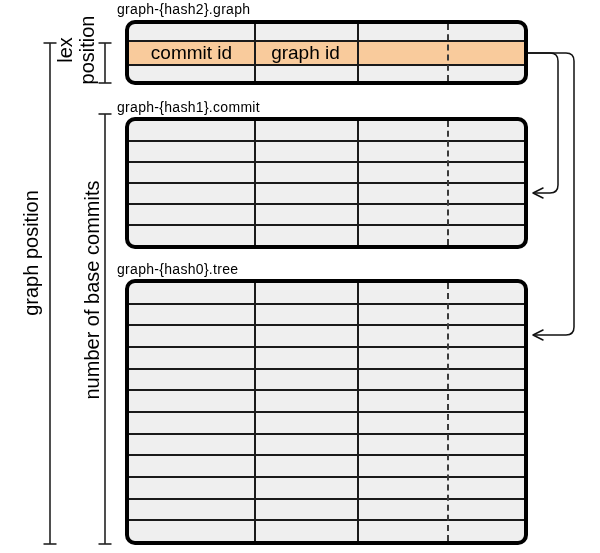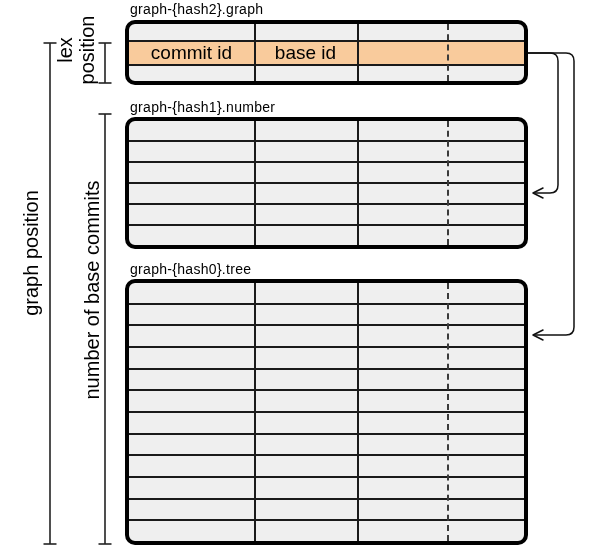--- a/index.html
+++ b/index.html
@@ -3,21 +3,21 @@
 <meta charset="utf-8">
 <style>
   html,body{margin:0;padding:0;background:#ffffff;}
   .canvas{
     position:relative;width:600px;height:553px;background:#ffffff;overflow:hidden;
     font-family:"Liberation Sans", sans-serif;color:#000;
   }
   .overlay{position:absolute;left:0;top:0;width:600px;height:553px;pointer-events:none;}
   
   .tbl-label{
-    position:absolute;left:130px;font-size:14px;letter-spacing:.3px;color:#000;white-space:nowrap;
+    position:absolute;left:117px;font-size:14px;letter-spacing:.3px;color:#000;white-space:nowrap;
   }
   
   .tbl{
     position:absolute;left:125px;width:403px;box-sizing:border-box;
     background:#efefef;border:4px solid #000;border-radius:10px;overflow:hidden;
   }
   .rows{position:absolute;left:0;top:0;right:0;bottom:0;display:flex;flex-direction:column;}
   .trow{flex:1 1 0;}
   .trow:not(:last-child){border-bottom:2px solid #1a1a1a;}
   .trow.highlight{background:#f9cb9c;display:flex;align-items:center;}
@@ -70,30 +70,30 @@
   </div>
   <div class="rot" style="left:-43px;top:241px;width:150px;height:24px;">graph position</div>
   <div class="rot" style="left:-22px;top:278px;width:230px;height:24px;">number of base commits</div>
 
   <div class="tbl-label" style="top:1px;">graph-{hash2}.graph</div>
   <div class="tbl" style="top:20px;height:65px;">
     <div class="rows">
       <div class="trow"></div>
       <div class="trow highlight">
         <div class="cell c1">commit id</div>
-        <div class="cell c2">base id</div>
+        <div class="cell c2">graph id</div>
       </div>
       <div class="trow"></div>
     </div>
     <div class="vsep" style="left:125px;"></div>
     <div class="vsep" style="left:228px;"></div>
     <div class="vsep dashed" style="left:318px;"></div>
   </div>
 
-  <div class="tbl-label" style="top:99px;">graph-{hash1}.number</div>
+  <div class="tbl-label" style="top:99px;">graph-{hash1}.commit</div>
   <div class="tbl" style="top:117px;height:132px;">
     <div class="rows">
         <div class="trow"></div>
         <div class="trow"></div>
         <div class="trow"></div>
         <div class="trow"></div>
         <div class="trow"></div>
         <div class="trow"></div>
       </div>
     <div class="vsep" style="left:125px;"></div>

